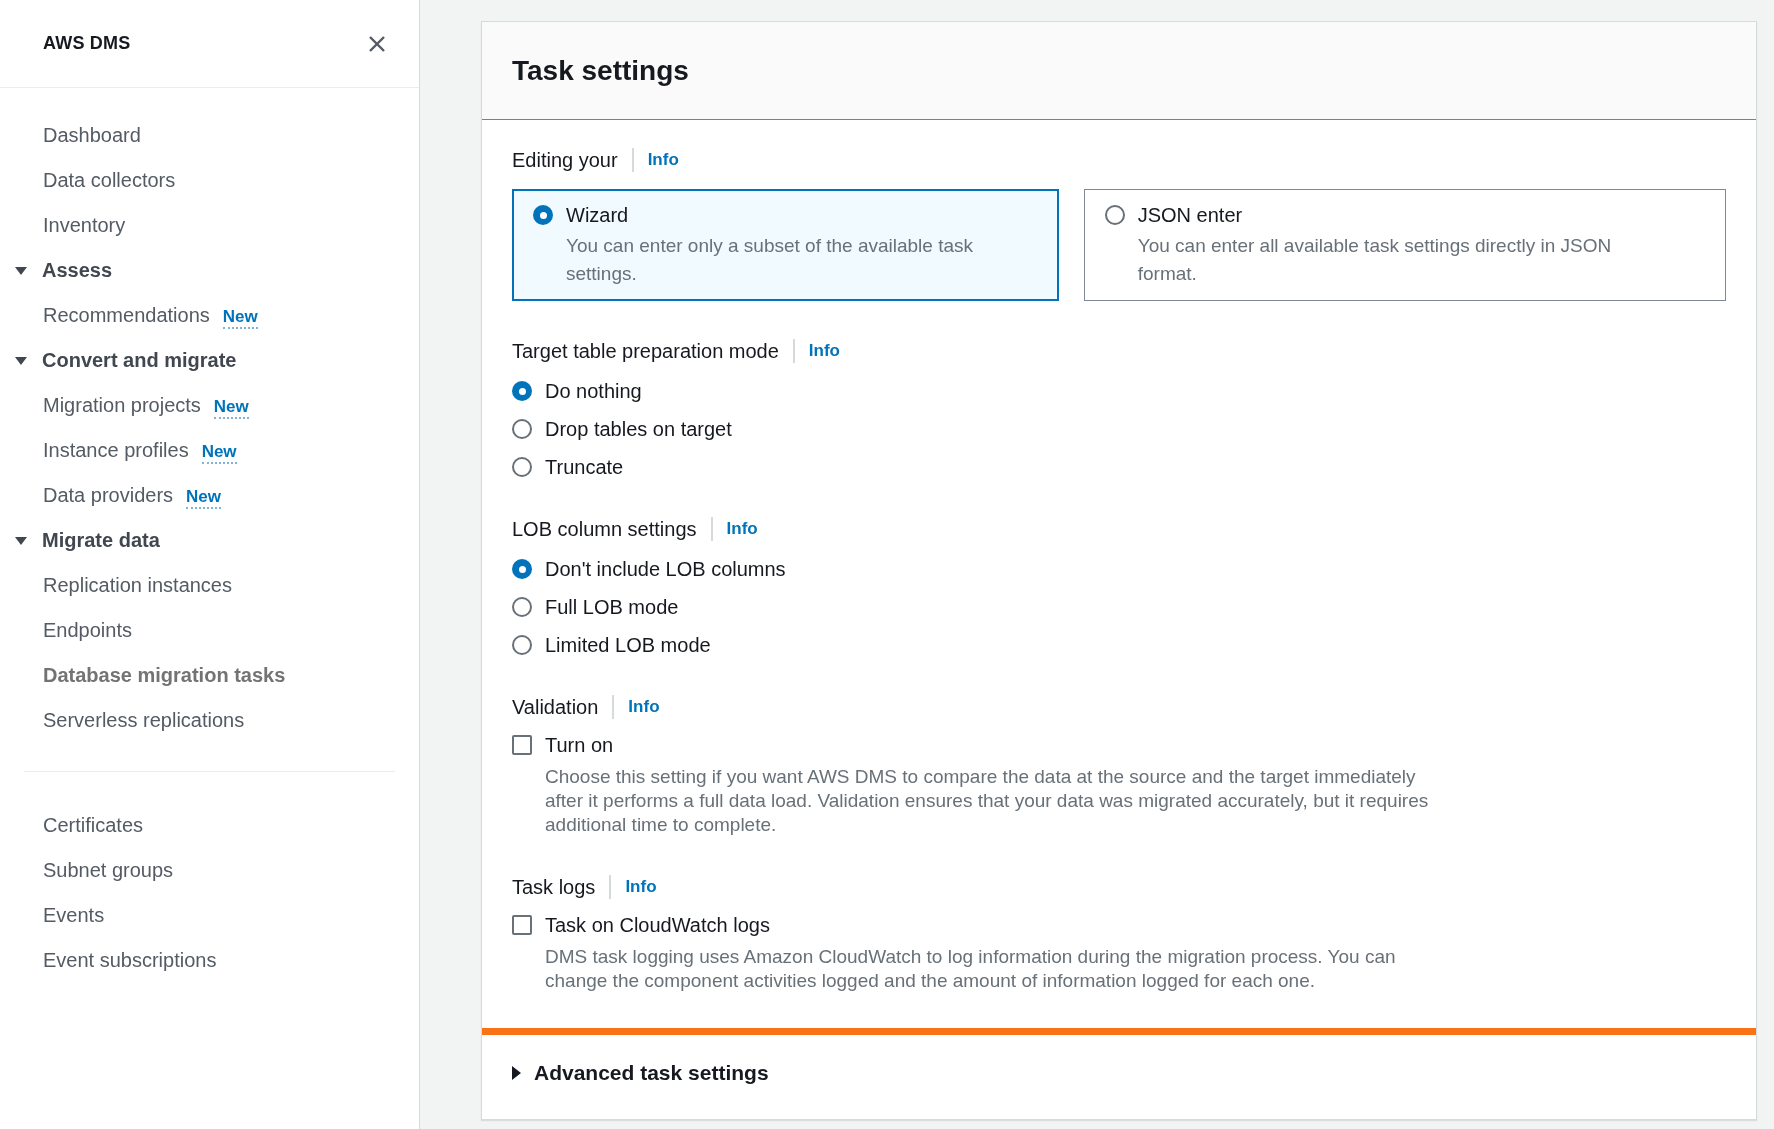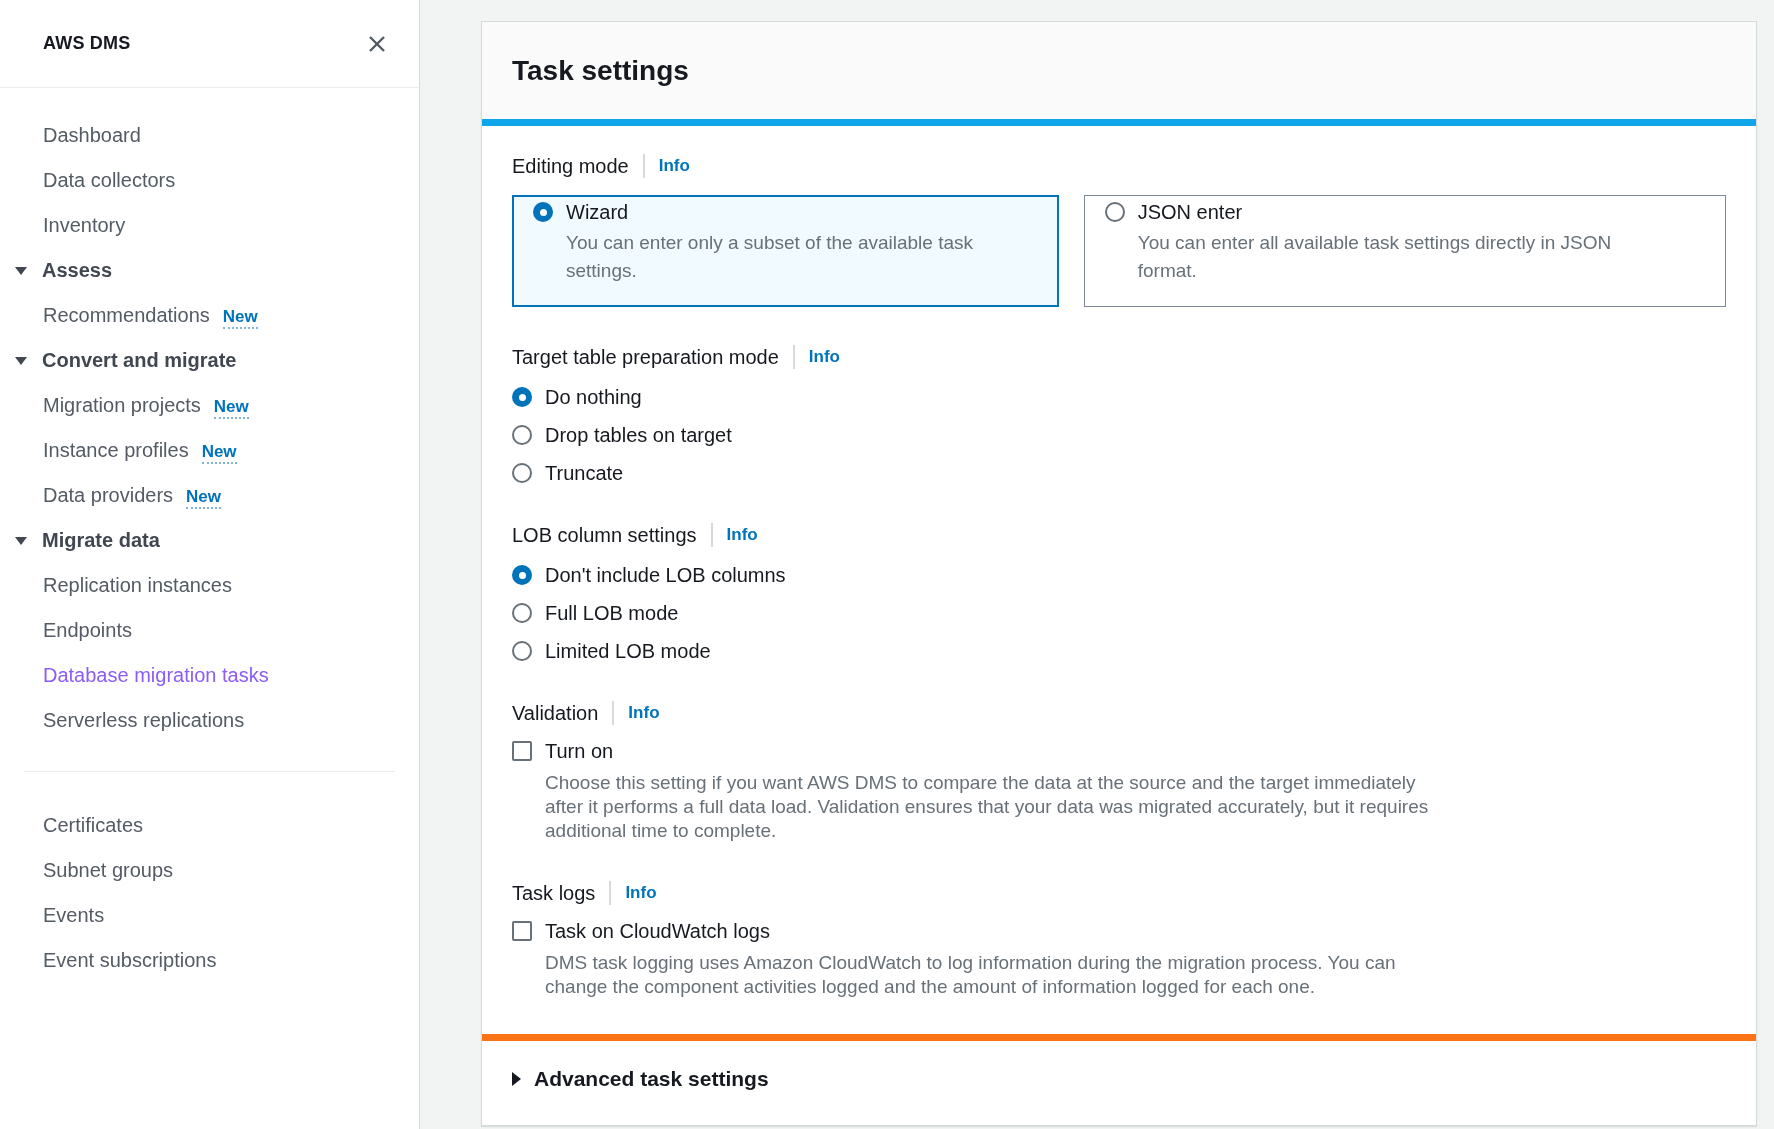--- a/index.html
+++ b/index.html
@@ -12,51 +12,51 @@
     background:#ffffff; border-right:1px solid #d5dbdb; }
   .sidebar-header { height:88px; display:flex; align-items:center;
     justify-content:space-between; padding:0 30px 0 43px;
     border-bottom:1px solid #eaeded; }
   .sidebar-title { font-size:18px; font-weight:bold; color:#16191f; letter-spacing:.2px; }
   .close-btn { width:24px; height:24px; cursor:pointer; display:flex;
     align-items:center; justify-content:center; }
   .sidebar-nav { padding-top:36px; }
   .s-item { position:relative; height:23px; line-height:23px; margin-bottom:22px;
     padding-left:43px; font-size:20px; color:#545b64; cursor:pointer; white-space:nowrap; }
-  .s-item.active { color:#8b5cf6; font-weight:normal; }
+  .s-item.active { color:#737373; font-weight:bold; }
   .s-section { position:relative; height:23px; line-height:23px; margin-top:17px;
     margin-bottom:22px; padding-left:42px; font-size:20px; font-weight:bold;
     color:#414750; cursor:pointer; white-space:nowrap; }
   .caret-down { position:absolute; left:15px; top:8px; width:0; height:0;
     border-left:6px solid transparent; border-right:6px solid transparent;
     border-top:8px solid #414750; }
   .badge-new { display:inline-block; margin-left:13px; font-size:17px; font-weight:bold;
     color:#0073bb; border-bottom:2px dotted #7fb4d8; padding-bottom:1px;
     line-height:19px; cursor:pointer; }
   .s-divider { height:1px; background:#eaeded; margin:39px 24px 42px 24px; }
 
   
   .main { position:absolute; left:421px; top:0; width:1353px; height:1129px; }
   .card { position:absolute; left:60px; top:21px; width:1276px;
     background:#ffffff; border:1px solid #d5dbdb;
     box-shadow:0 1px 1px 0 rgba(0,28,36,.10); }
-  .card-header { background:#fafafa; border-bottom:7px solid #0ea5e9;
+  .card-header { background:#fafafa; border-bottom:1px solid #0ea5e9;
     padding:33px 30px 32px 30px; }
   .card-title { font-size:28px; font-weight:bold; color:#16191f; }
   .card-body { padding:28px 30px 0 30px; }
 
   .field-label-row { display:flex; align-items:center; height:24px; }
   .field-label { font-size:20px; color:#16191f; }
   .label-sep { width:2px; height:24px; background:#d5dbdb; margin:0 14px; }
   .info-link { font-size:17px; font-weight:bold; color:#0073bb; cursor:pointer; }
 
   
   .tiles { display:grid; grid-template-columns:555fr 652fr; gap:25px; margin-top:17px; }
   .tile { border:1px solid #7d8998; background:#ffffff; min-height:112px;
-    padding:4px 20px 8px 20px; cursor:pointer; }
+    padding:13px 20px 8px 20px; cursor:pointer; }
   .tile.selected { border-color:#0073bb; box-shadow:inset 0 0 0 1px #0073bb;
     background:#f1faff; }
   .tile-top { display:flex; align-items:center; gap:13px; height:24px; }
   .tile-label { font-size:20px; color:#16191f; }
   .tile-desc { margin-left:33px; margin-top:5px; font-size:19px; line-height:28px;
     color:#687078; }
 
   
   .radio { position:relative; width:20px; height:20px; border-radius:50%;
     border:2px solid #687078; background:#fff; flex:0 0 20px; cursor:pointer; }
@@ -130,21 +130,21 @@
 <div class="main">
   <div class="card">
 
     <div class="card-header">
       <div class="card-title">Task settings</div>
     </div>
 
     <div class="card-body">
 
       <div class="field-label-row">
-        <span class="field-label">Editing mode</span>
+        <span class="field-label">Editing your</span>
         <span class="label-sep"></span>
         <span class="info-link">Info</span>
       </div>
 
       <div class="tiles">
         <div class="tile selected">
           <div class="tile-top">
             <span class="radio sel"></span>
             <span class="tile-label">Wizard</span>
           </div>

